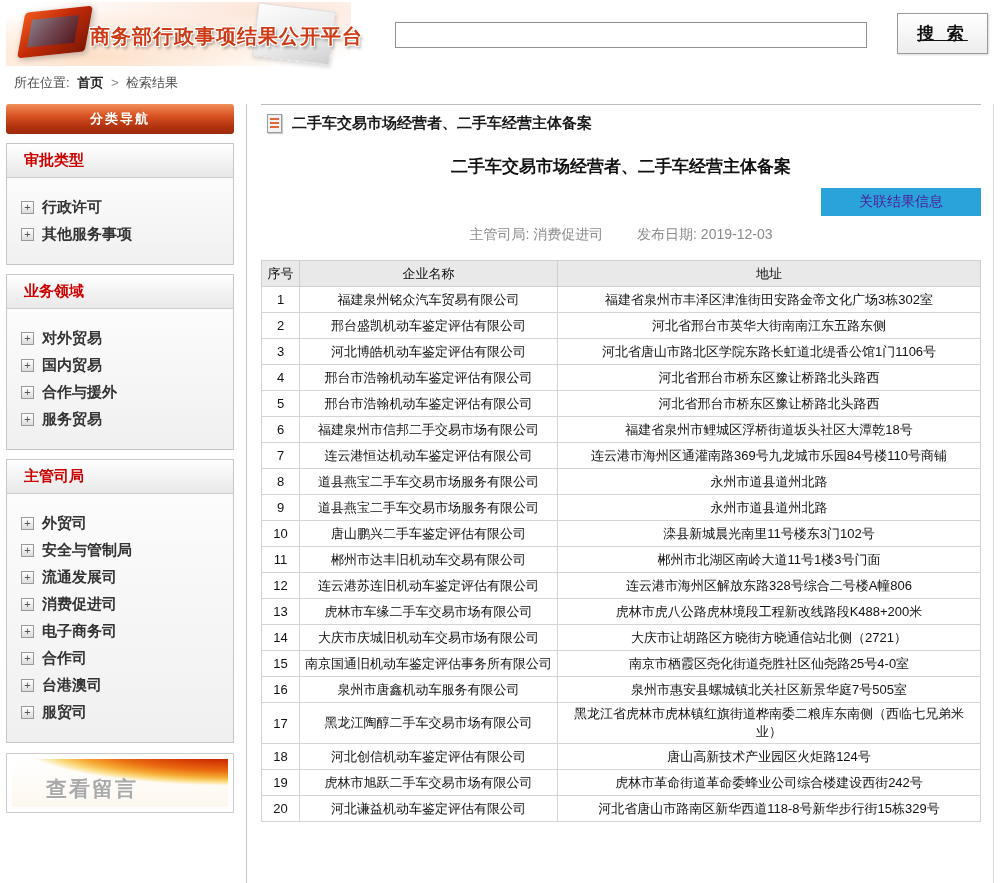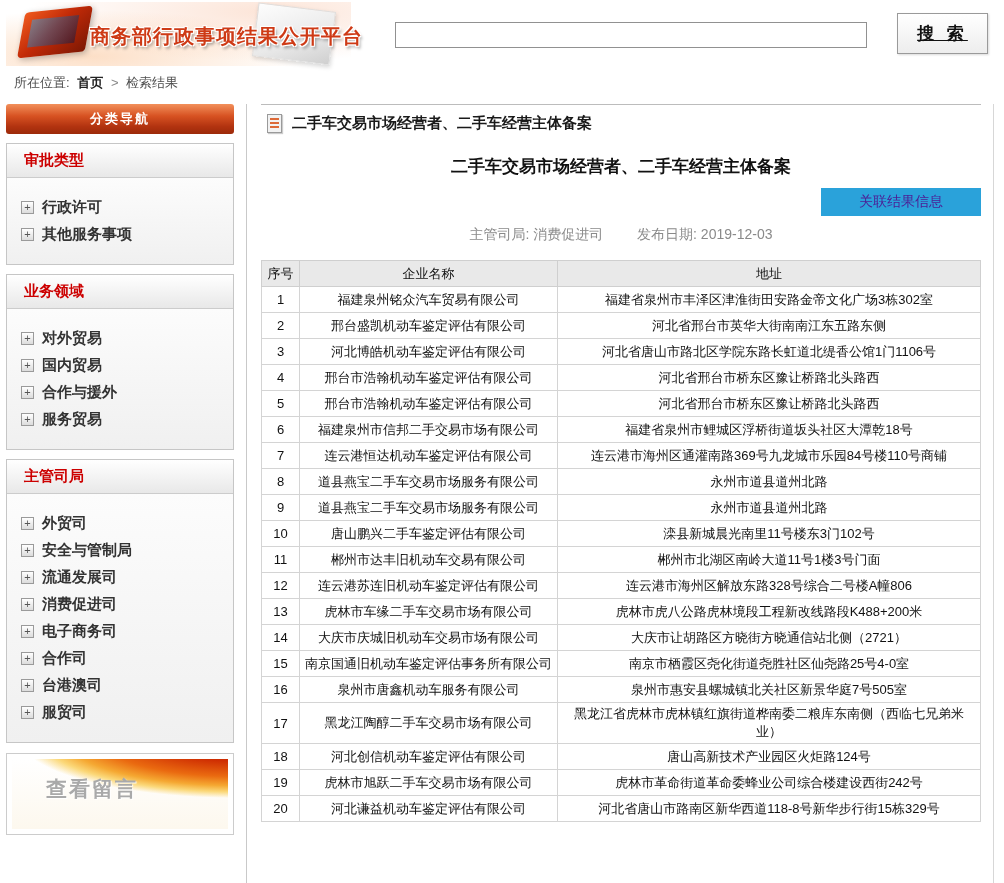--- a/index.html
+++ b/index.html
@@ -47,21 +47,21 @@
   .side-box { border:1px solid #c6c6c6; margin-top:9px; background:#fff; }
   .side-head { padding:7px 0 7px 17px; font-size:15px; font-weight:bold; color:#cc0000;
           background:linear-gradient(#ffffff,#e8e8e8); border-bottom:1px solid #ccc; }
   .side-list { list-style:none; padding:12px 8px 12px 14px; background:linear-gradient(180deg,#fcfcfc,#f0f0f0); }
   .side-item { display:flex; align-items:center; margin:8px 0; cursor:pointer; }
   .plus { display:inline-block; width:13px; height:13px; margin-right:8px; flex:0 0 13px;
           border:1px solid #9a9a9a; background:linear-gradient(#ffffff,#dcdcdc);
           font-size:11px; line-height:11px; text-align:center; color:#555; cursor:pointer; }
   .side-label { font-size:15px; font-weight:bold; color:#333; }
   .banner { border:1px solid #ccc; margin-top:10px; padding:5px; cursor:pointer; }
-  .banner-inner { position:relative; height:70px; overflow:hidden;
+  .banner-inner { position:relative; height:48px; overflow:hidden;
           background: radial-gradient(ellipse 130% 110% at 105% -30%, #a31000 0%, #cf2e02 30%, #ea6a10 50%, #f5a832 62%, #fbd879 70%, rgba(255,255,255,0) 78%),
                       linear-gradient(#ffffff,#fdf8ee); }
   .banner-text { position:absolute; left:34px; top:16px; font-size:21px; font-weight:bold; color:#a9a9a9;
           text-shadow:1px 1px 1px #fff; letter-spacing:2px; }
 
   
   .content-bar { display:flex; align-items:center; gap:10px; border-top:1px solid #bcbcbc;
           padding:9px 0 8px 6px; }
   .doc-icon { position:relative; width:15px; height:19px; border:1px solid #9a9a9a; background:#f2f2f2;
           box-shadow:1px 1px 1px rgba(0,0,0,.2); }

